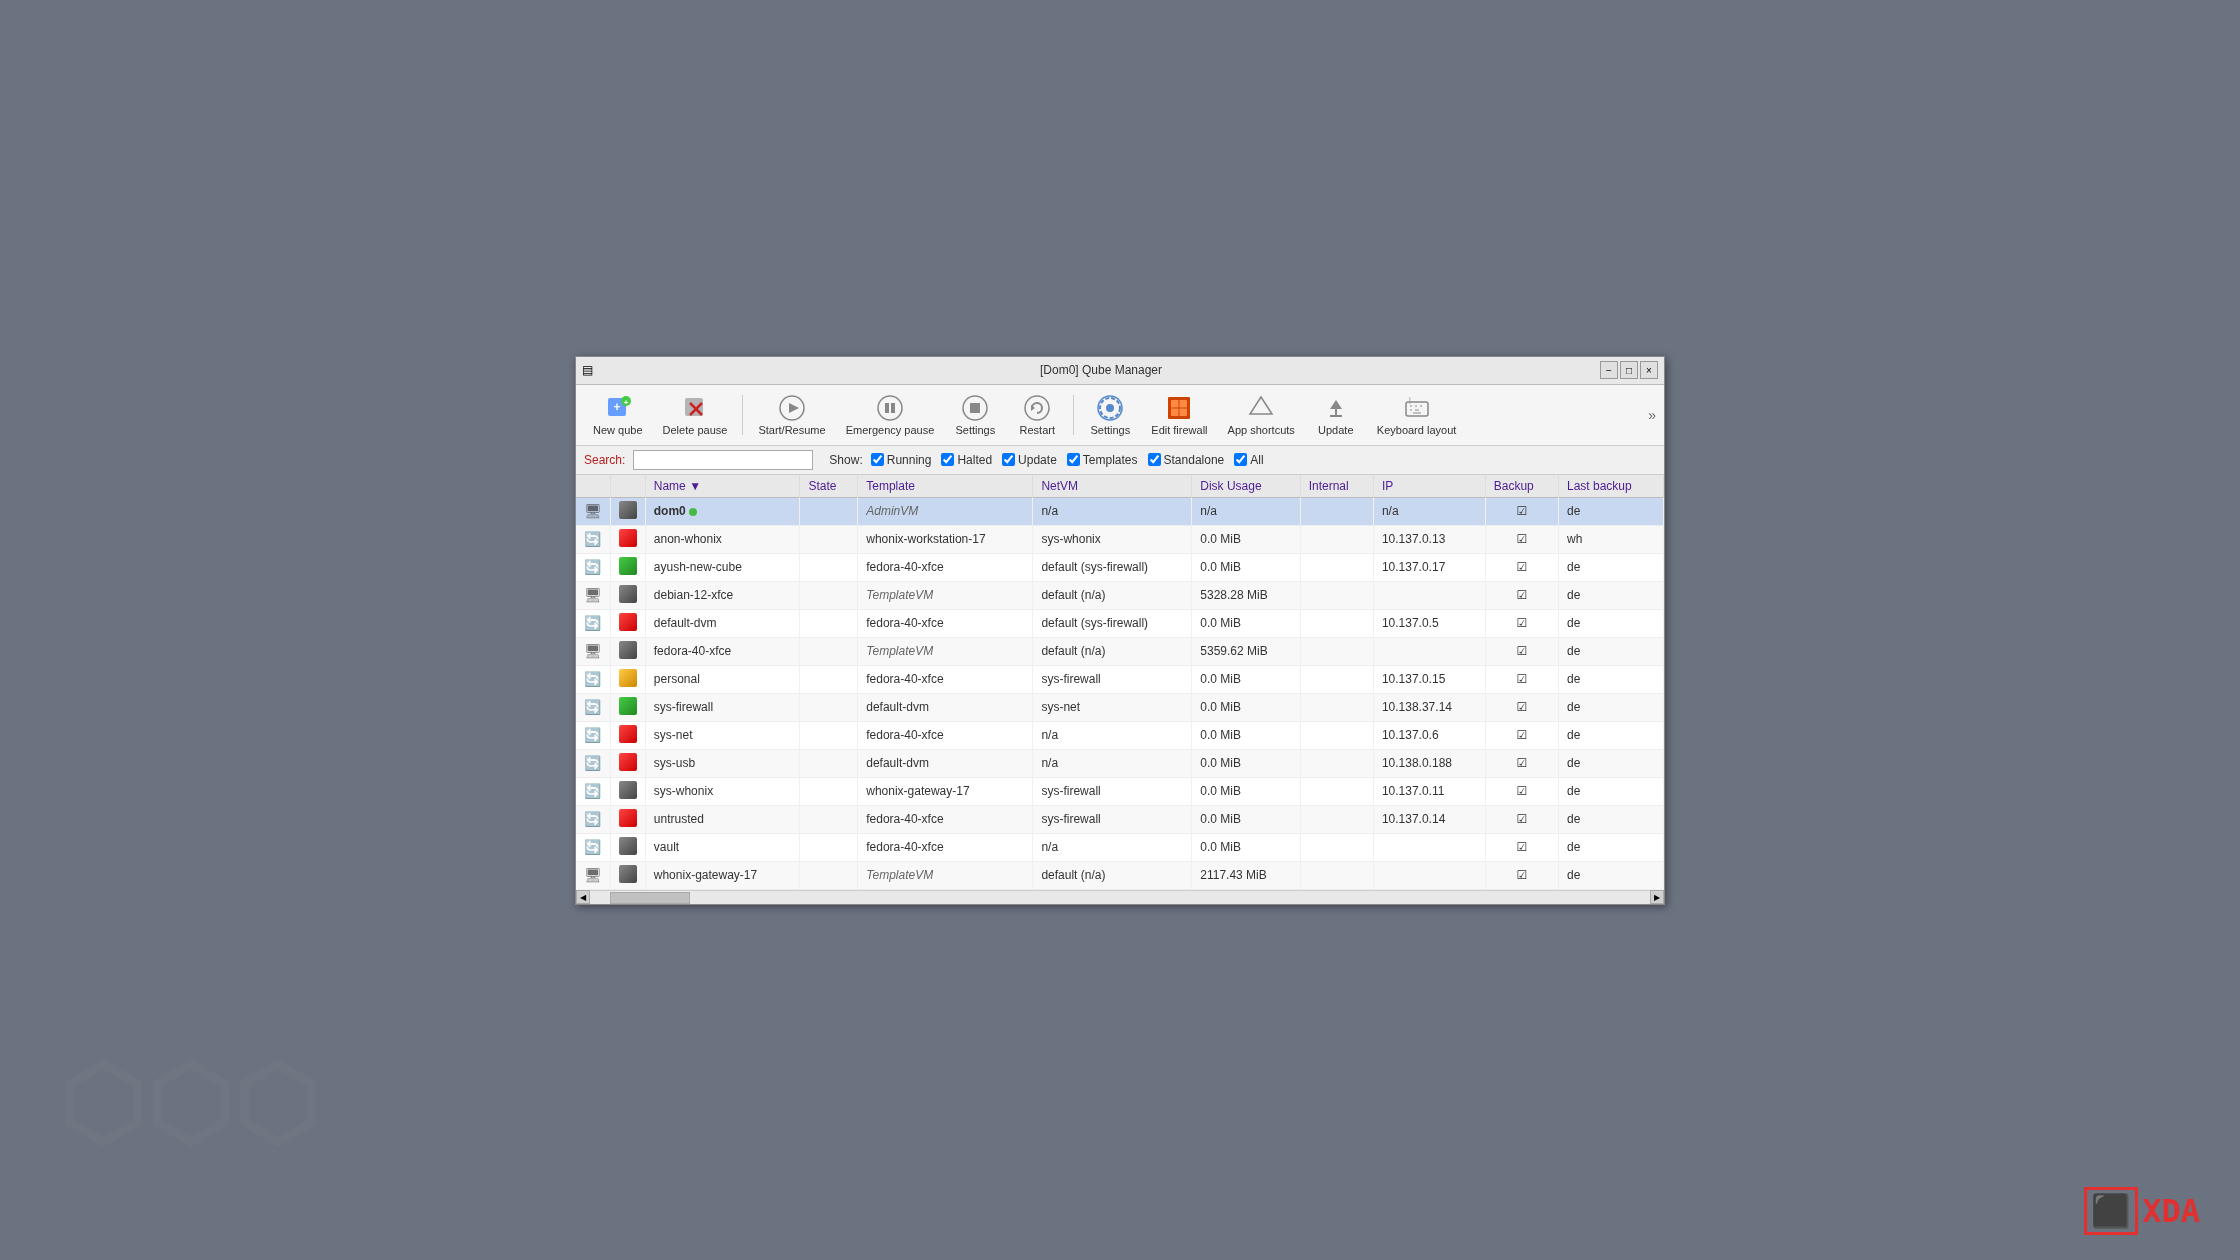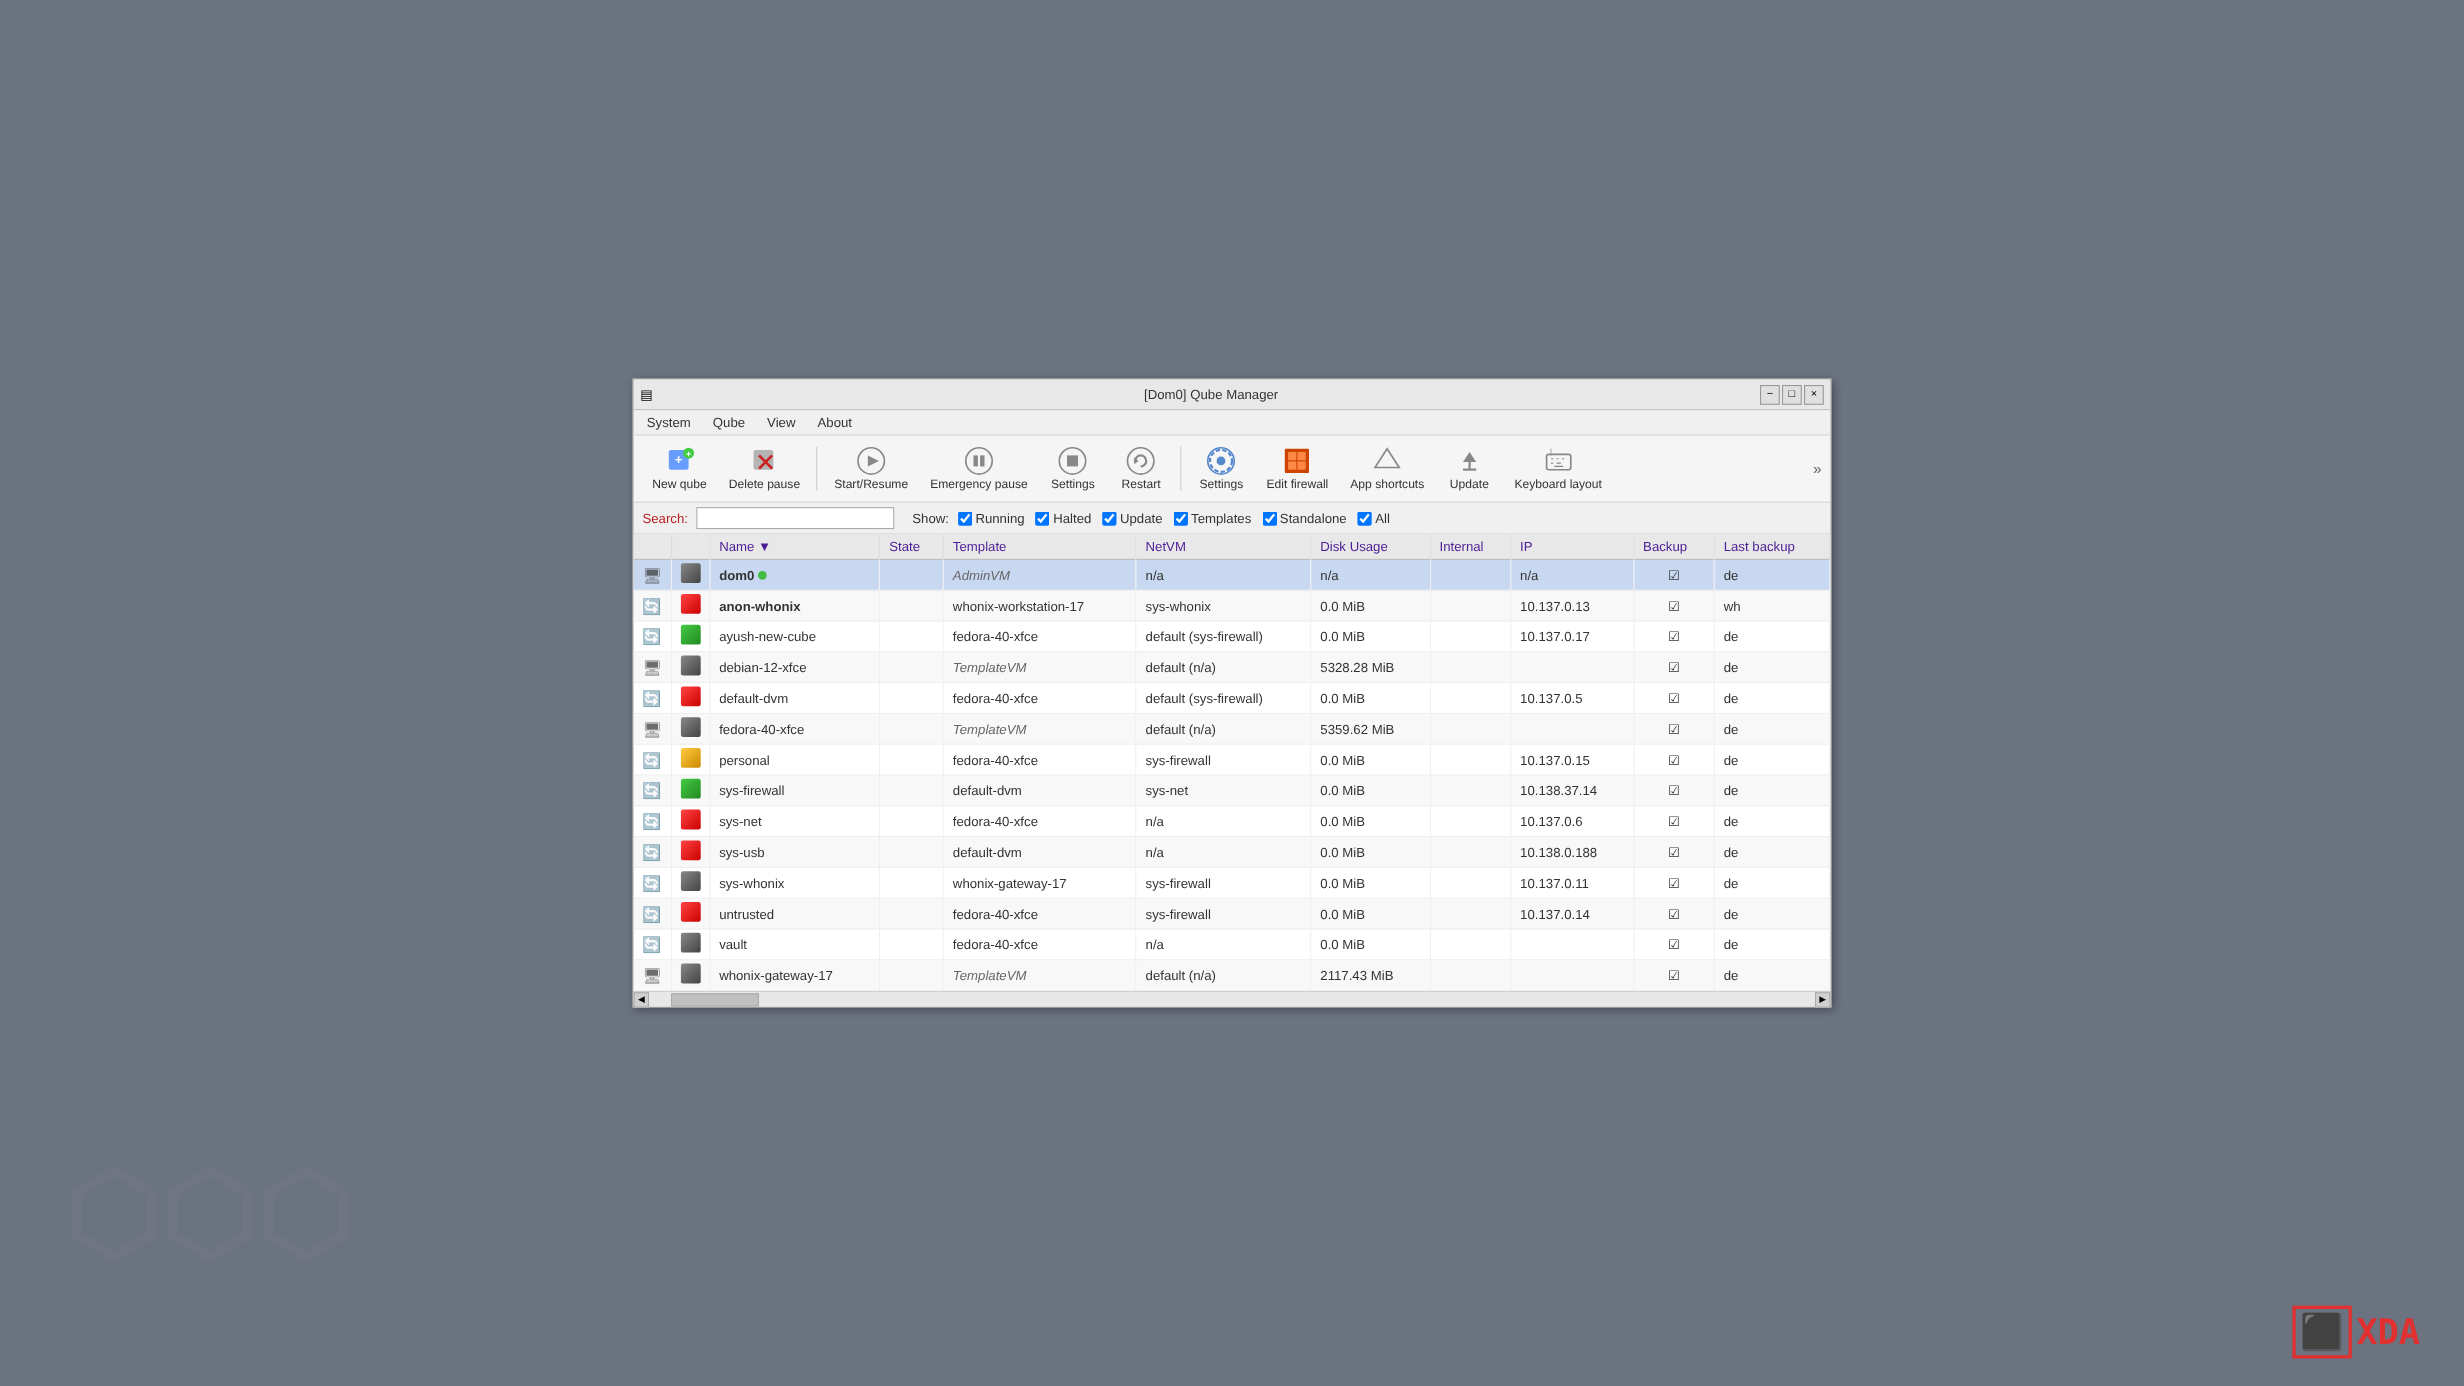--- a/index.html
+++ b/index.html
@@ -200,26 +200,20 @@
       <span>▤</span>
     </div>
     <div class="title-bar-title">[Dom0] Qube Manager</div>
     <div class="title-bar-right">
       <div class="title-btn">−</div>
       <div class="title-btn">□</div>
       <div class="title-btn">×</div>
     </div>
   </div>
 
-  <div class="menu-bar">
-    <span class="menu-item">System</span>
-    <span class="menu-item">Qube</span>
-    <span class="menu-item">View</span>
-    <span class="menu-item">About</span>
-  </div>
 
   <div class="toolbar">
 
     <div class="toolbar-btn">
       <div class="icon">
         <svg width="28" height="28" viewBox="0 0 28 28">
           <rect x="4" y="4" width="18" height="18" rx="2" fill="#4488ff" opacity="0.8"></rect>
           <text x="13" y="17" text-anchor="middle" fill="white" font-size="12" font-weight="bold">+</text>
           <circle cx="22" cy="7" r="5" fill="#44cc44"></circle>
           <text x="22" y="10.5" text-anchor="middle" fill="white" font-size="8" font-weight="bold">+</text>
@@ -403,21 +397,21 @@
             <td>n/a</td>
             <td>n/a</td>
             <td></td>
             <td>n/a</td>
             <td class="checkbox-cell"><span style="color:#333;">☑</span></td>
             <td>de</td>
           </tr>
           <tr>
             <td><span style="font-size:14px;opacity:0.7">🔄</span></td>
             <td><span class="cube-icon cube-red" style="display: inline-block;"></span></td>
-            <td style="font-weight: bold;"><span>anon-whonix</span></td>
+            <td style="font-weight: normal;"><span>anon-whonix</span></td>
             <td></td>
             <td>whonix-workstation-17</td>
             <td>sys-whonix</td>
             <td>0.0 MiB</td>
             <td></td>
             <td>10.137.0.13</td>
             <td class="checkbox-cell"><span style="color:#333;">☑</span></td>
             <td>wh</td>
           </tr>
           <tr>

